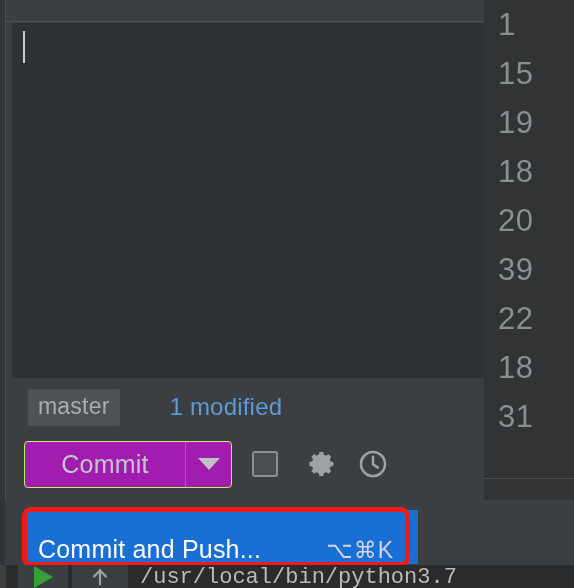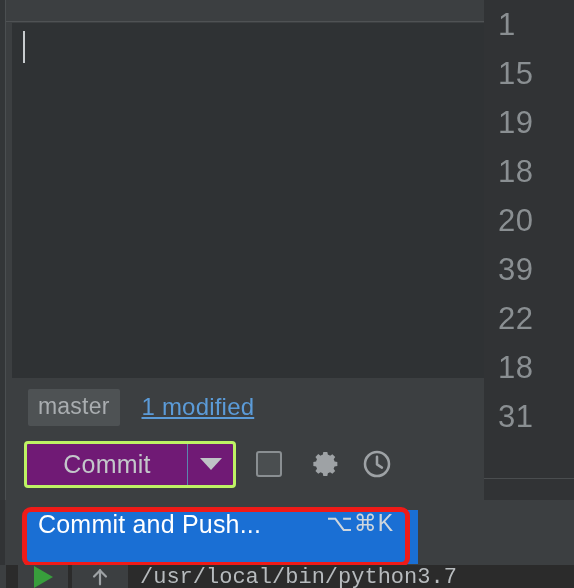--- a/index.html
+++ b/index.html
@@ -84,55 +84,55 @@
     margin-left: 1px;
   }
 
   
   .status-row {
     position: absolute;
     left: 0; top: 388px;
     width: 478px; height: 38px;
     display: flex;
     align-items: center;
+    gap: 28px;
   }
   .branch-chip {
     margin-left: 22px;
     background: #4e5254;
     color: #a9adb0;
     font-size: 23px;
     line-height: 1;
     padding: 6px 10px 8px 10px;
     border-radius: 2px;
     letter-spacing: 0.2px;
   }
   .modified-count {
     margin-left: 22px;
     color: #5b9bd8;
     font-size: 24px;
     letter-spacing: 0.2px;
-    text-decoration: underline;
   }
 
   
   .action-row {
     position: absolute;
     left: 0; top: 438px;
     width: 478px; height: 52px;
     display: flex;
     align-items: center;
   }
 
   .commit-split {
     margin-left: 18px;
     display: flex;
     align-items: stretch;
     height: 47px;
-    background: #701a75;
-    border: 3px solid #bef264;
+    background: #a21caf;
+    border: 1px solid #bef264;
     border-radius: 4px;
     box-sizing: border-box;
     overflow: hidden;
   }
   .commit-main {
     width: 160px;
     display: flex;
     align-items: center;
     justify-content: center;
     color: #c3c7ca;
@@ -225,21 +225,21 @@
   }
 
   
   .popup {
     position: absolute;
     left: 24px; top: 510px;
     width: 394px;
     height: 54px;
     background: #1a6fd4;
     display: flex;
-    align-items: flex-start;
+    align-items: flex-end;
     box-sizing: border-box;
   }
   .popup-label {
     margin-left: 14px;
     color: #ffffff;
     font-size: 25px;
     letter-spacing: 0.2px;
   }
   .popup-shortcut {
     margin-left: auto;

